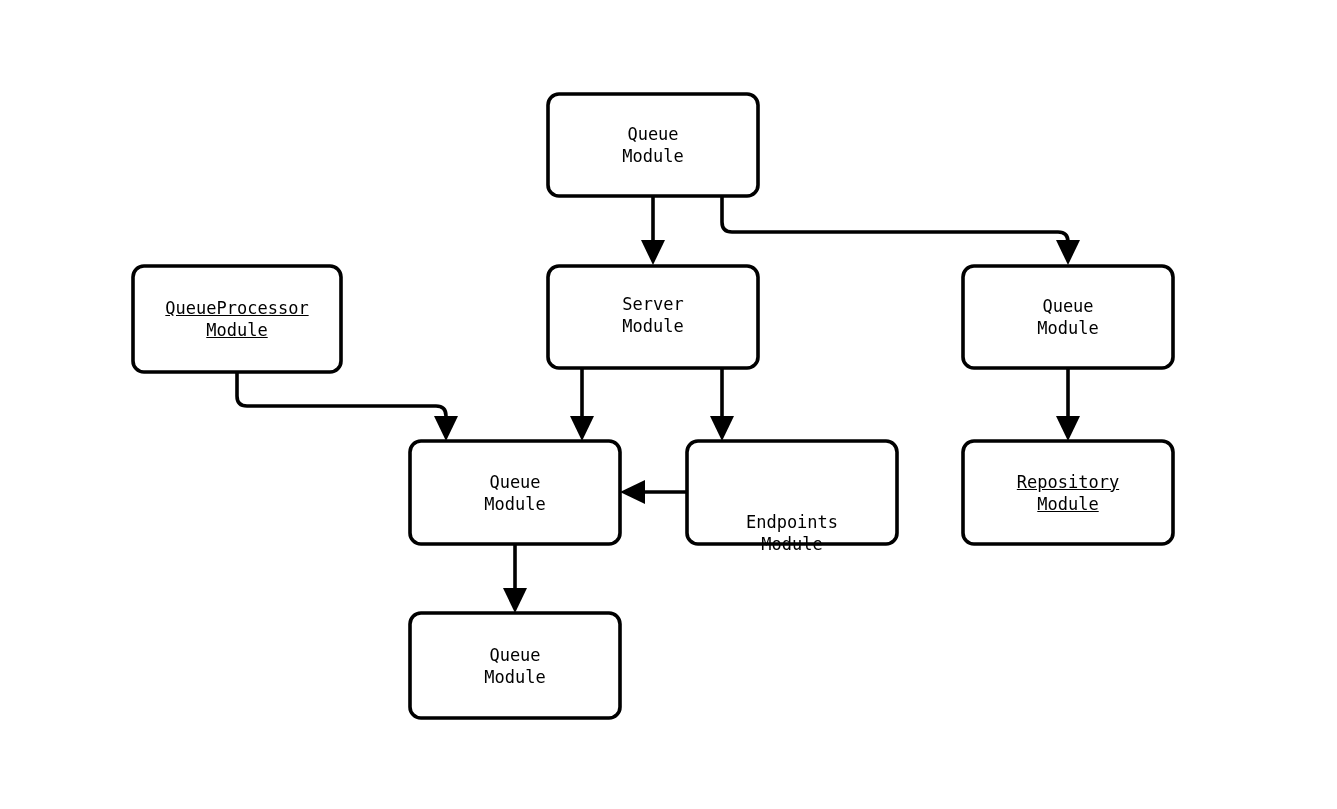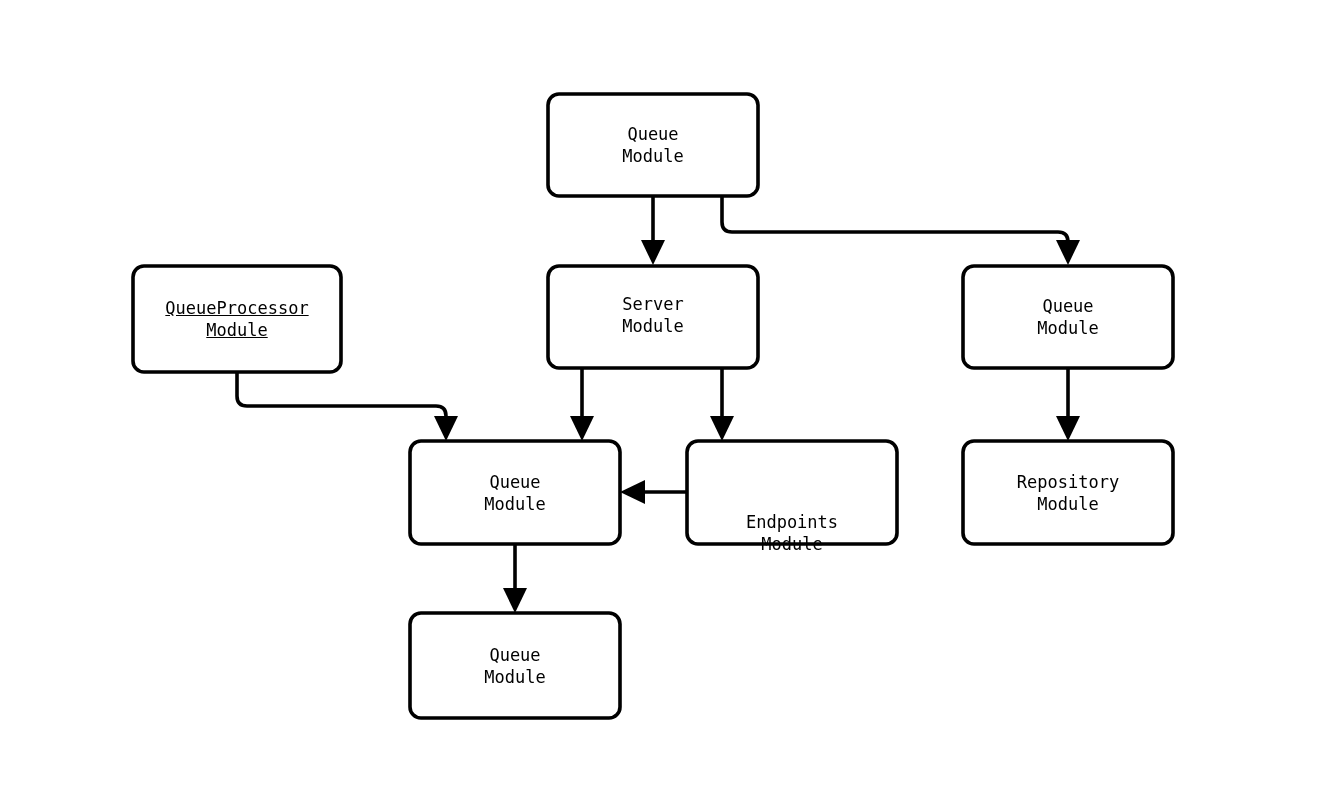--- a/index.html
+++ b/index.html
@@ -142,21 +142,21 @@
   <div class="node-label" style="left:410px; top:441px; width:210px; height:103px;">
     <span>Queue</span>
     <span>Module</span>
   </div>
 
   <div class="node-label" style="left:687px; top:441px; width:210px; height:103px;margin-top:40px;">
     <span>Endpoints</span>
     <span>Module</span>
   </div>
 
-  <div class="node-label" style="left:963px; top:441px; width:210px; height:103px;">
+  <div class="node-label" style="left:963px; top:441px; width:210px; height:103px;text-decoration:underline;">
     <span>Repository</span>
     <span>Module</span>
   </div>
 
   <div class="node-label" style="left:410px; top:613px; width:210px; height:106px;">
     <span>Queue</span>
     <span>Module</span>
   </div>
 
 </div>

